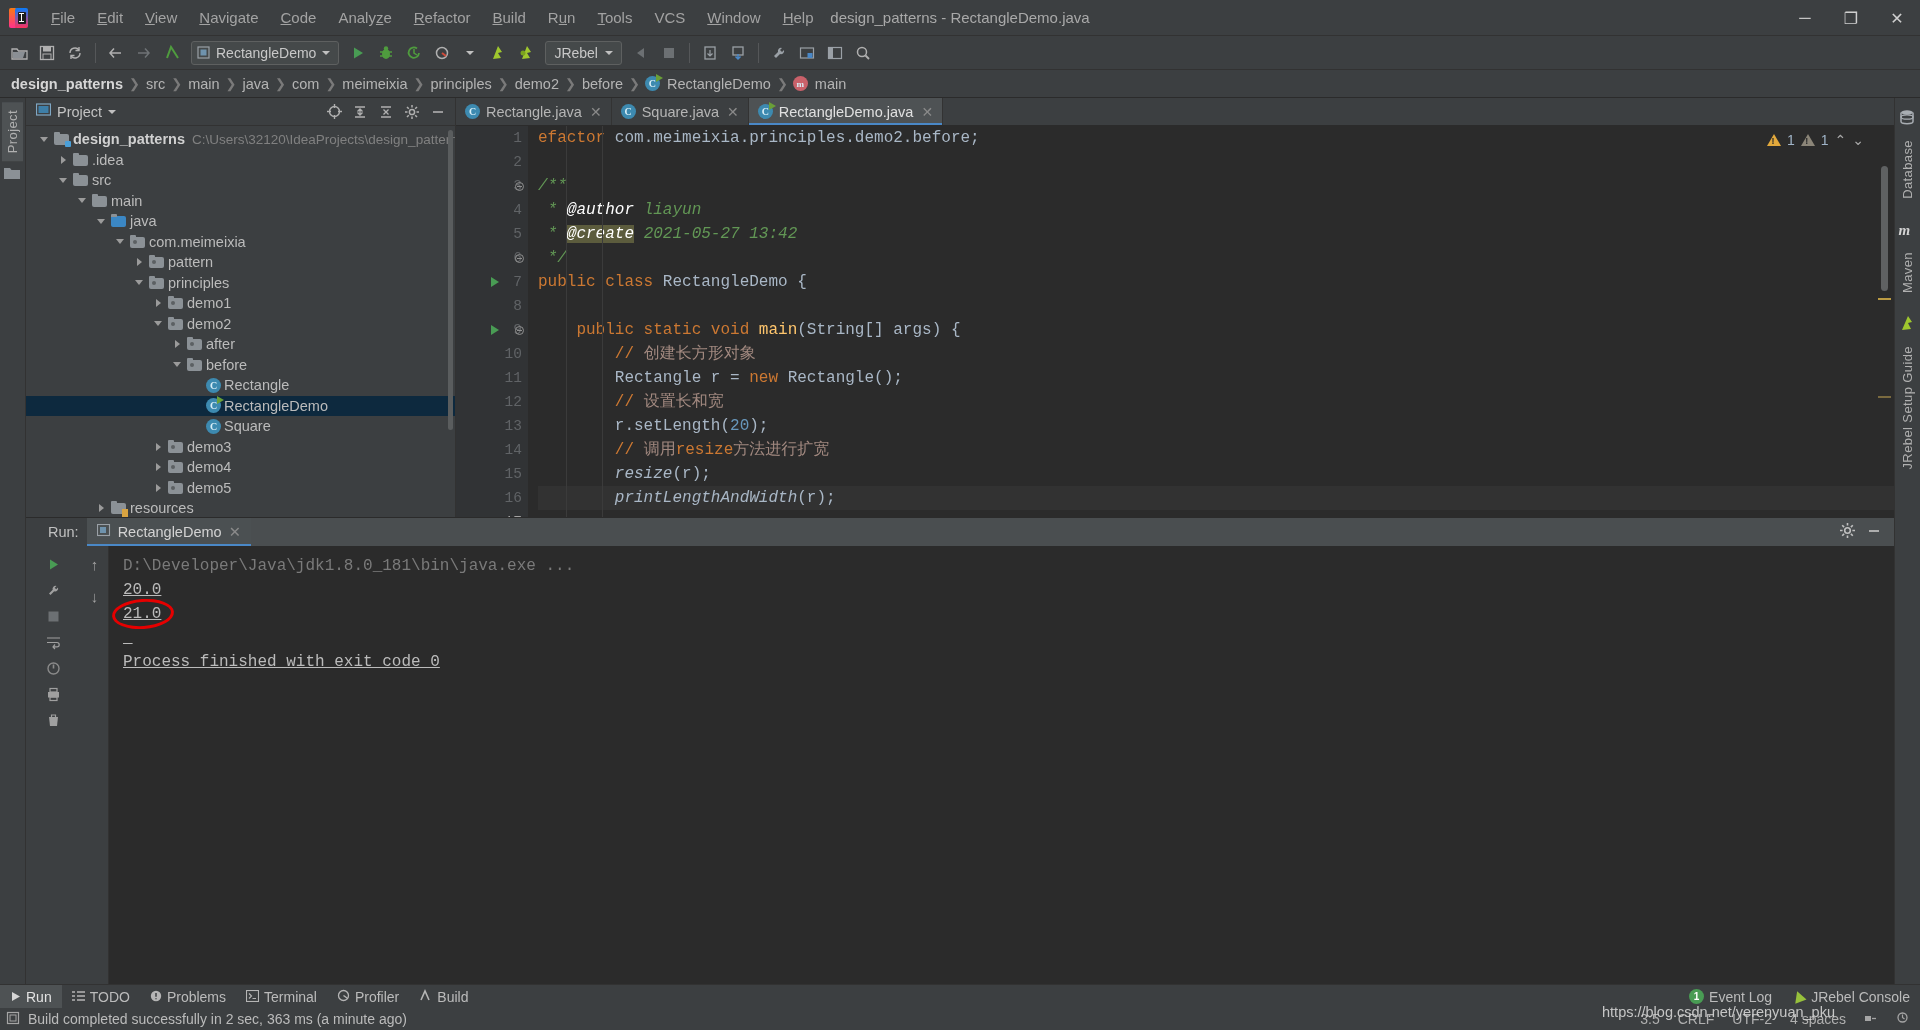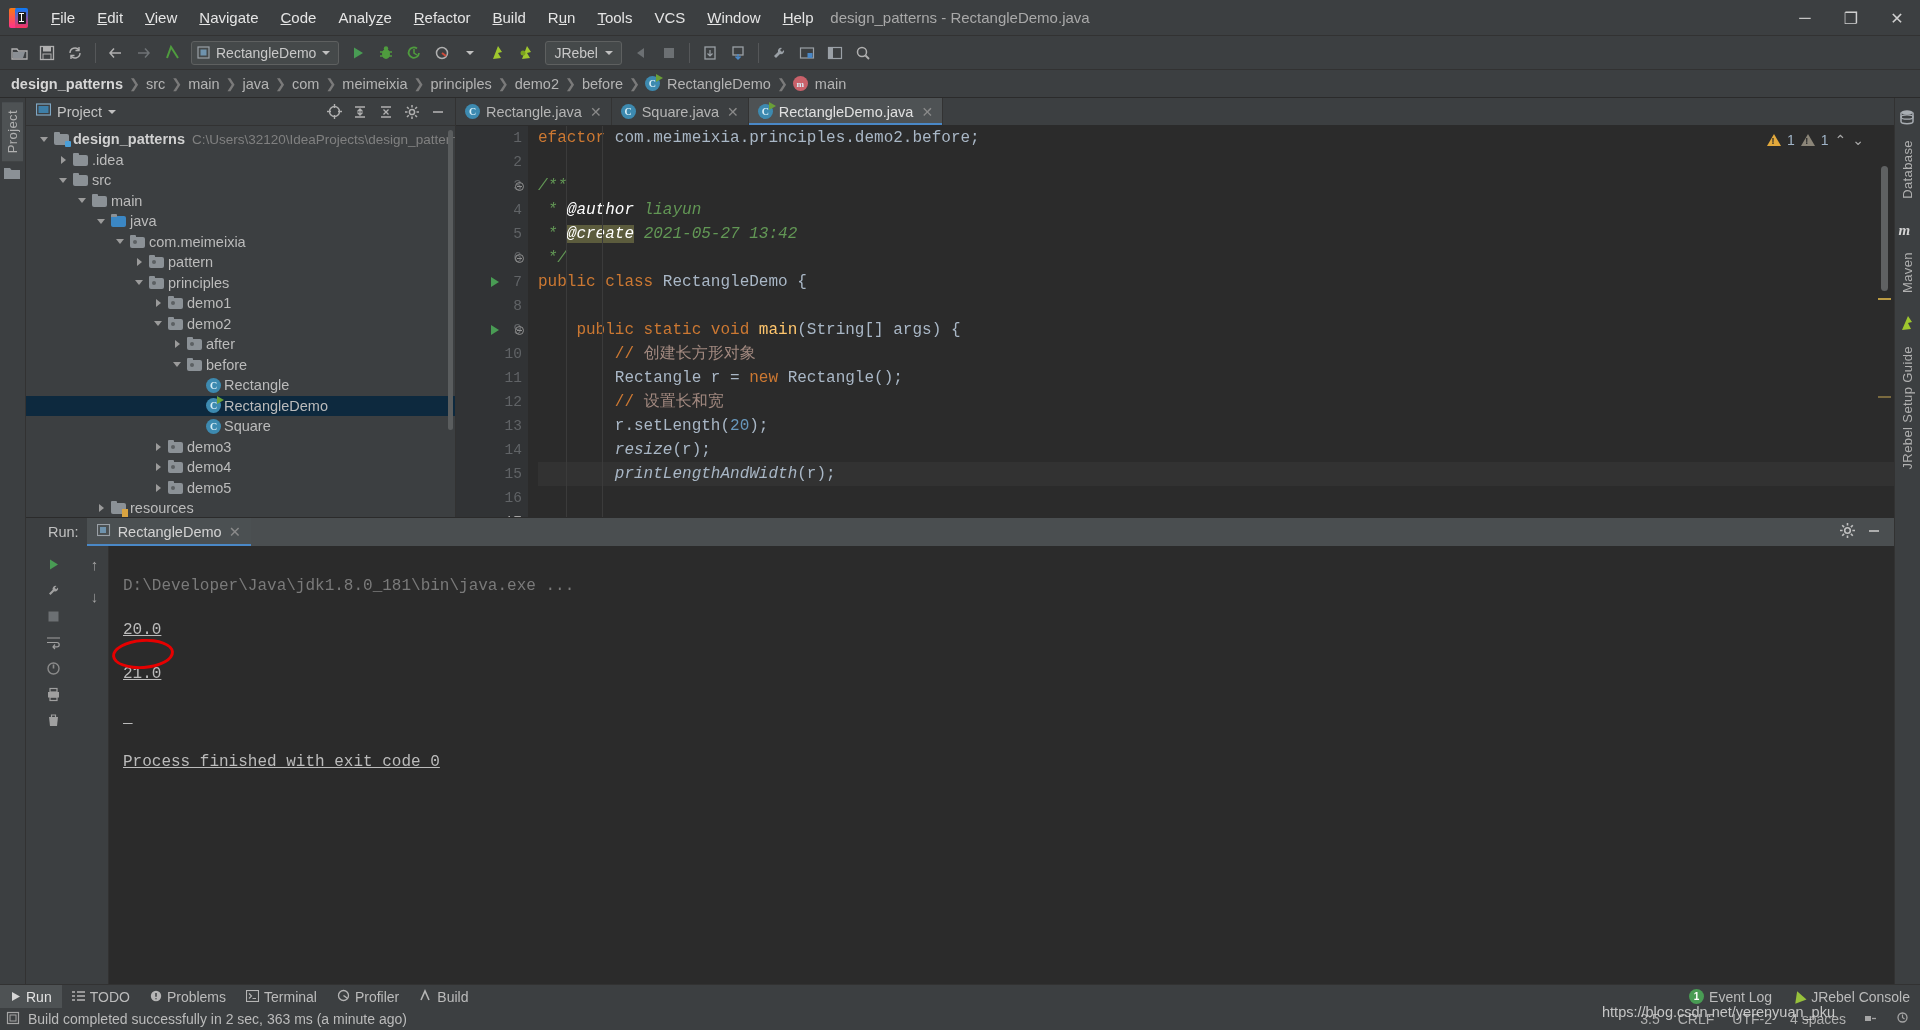--- a/index.html
+++ b/index.html
@@ -22,21 +22,21 @@
   }
   .app-logo .l1 { position:absolute; left:1px; top:1px; width:8px; height:20px; background:linear-gradient(180deg,#f97a12,#ff318c); border-radius:2px;}
   .app-logo .l2 { position:absolute; left:7px; top:1px; width:13px; height:20px; background:linear-gradient(180deg,#087cfa,#fe315d); border-radius:2px;}
   .app-logo .l3 { position:absolute; left:10px; top:5px; width:8px; height:12px; background:#1c1c1c; border-radius:1px;}
   .app-logo .l4 { position:absolute; left:11px; top:6px; width:5px; height:1.5px; background:#fff;}
   .app-logo .l5 { position:absolute; left:12.5px; top:6px; width:1.5px; height:9px; background:#fff;}
   .app-logo .l6 { position:absolute; left:11px; top:14px; width:5px; height:1.5px; background:#fff;}
 
   .menubar { display: flex; align-items: center; gap: 0; }
   .menu-item {
-    padding: 4px 11px; font-size: 15px; color: #e5e5e5; cursor: default; white-space: nowrap;
+    padding: 4px 11px; font-size: 15px; color: #a3a3a3; cursor: default; white-space: nowrap;
   }
   .menu-item u { text-decoration: underline; }
 
   .win-title {
     position: absolute; left: 0; right: 0; text-align: center;
     font-size: 15px; color: #a9a9a9; pointer-events: none;
   }
   .win-controls { position: absolute; right: 0; top: 0; display: flex; height: 36px; }
   .win-btn { width: 46px; display:flex; align-items:center; justify-content:center; color:#cfcfcf; font-size:16px; }
 
@@ -171,21 +171,21 @@
   .run-tab { display:flex; align-items:center; gap:7px; padding:0 10px; height:28px; font-size:14.5px; color:#d3d3d3; background:#4b5052; box-shadow: inset 0 -2px 0 #4a88c7; }
   .run-tab .x { color:#8a8a8a; }
   .run-head-fill { flex:1; background:#4a4e50; height:28px;}
   .run-head-r { display:flex; align-items:center; gap:10px; padding:0 12px; background:#4a4e50; height:28px;}
 
   .run-body { flex:1; display:flex; background:#2b2b2b;}
   .run-side { width:55px; background:#3c3f41; display:flex; flex-direction:column; align-items:center; padding-top:6px; gap:2px; flex:none;}
   .rs-ico { width:24px;height:24px; display:flex;align-items:center;justify-content:center; border-radius:3px; color:#a0a0a0; font-size:15px;}
   .run-side2 { width:28px; background:#3c3f41; display:flex; flex-direction:column; align-items:center; padding-top:6px; gap:8px; flex:none; border-right:1px solid #323232;}
   .console { flex:1; padding: 8px 0 0 14px; font-family:"Liberation Mono",monospace; font-size:16px; position:relative;}
-  .cl { height:24px; line-height:24px; white-space:pre;margin-top:20px; }
+  .cl { height:24px; line-height:24px; white-space:pre; }
   .cl.dim { color:#7a7a7a; }
   .cl.out { color:#bbbbbb;text-decoration:underline; }
   .red-circle {
     position:absolute; left:-11px; top:-3px; width:62px; height:30px;
     border:3px solid #e60000; border-radius:50%; transform: rotate(-4deg);
   }
 
   
   .toolwin-bar {
     position:absolute; left:0; right:0; bottom:22px; height:24px; background:#3c3f41;
@@ -721,20 +721,21 @@
           <div class="cline"> <span class="jd">* </span><span class="jdtag">@author</span><span class="jd"> liayun</span></div>
           <div class="cline"> <span class="jd">* </span><span class="jdtag hi">@create</span><span class="jd"> 2021-05-27 13:42</span></div>
           <div class="cline"> <span class="jd">*/</span></div>
           <div class="cline"><span class="kw">public class</span> RectangleDemo {</div>
           <div class="cline">&nbsp;</div>
           <div class="cline">    <span class="kw">public static void</span> <span class="fn">main</span>(String[] args) {</div>
           <div class="cline">        <span class="cmt-cn">// </span><span class="cmt-txt">创建长方形对象</span></div>
           <div class="cline">        Rectangle r = <span class="kw">new</span> Rectangle();</div>
           <div class="cline">        <span class="cmt-cn">// </span><span class="cmt-txt">设置长和宽</span></div>
           <div class="cline">        r.setLength(<span class="num">20</span>);</div>
+          <div class="cline">        <span class="cmt-cn">// </span><span class="cmt-txt">调用</span><span class="cmt-cn">resize</span><span class="cmt-txt">方法进行扩宽</span></div>
           <div class="cline">        <span class="ital">resize</span>(r);</div>
           <div class="cline hl">        <span class="ital">printLengthAndWidth</span>(r);</div>
         </div>
       <div class="ins-widget">
         <span class="warn-tri"></span>
         <span>1</span>
         <span class="warn-tri grey"></span>
         <span>1</span>
         <span class="ins-arrow">⌃</span>
         <span class="ins-arrow">⌄</span>

